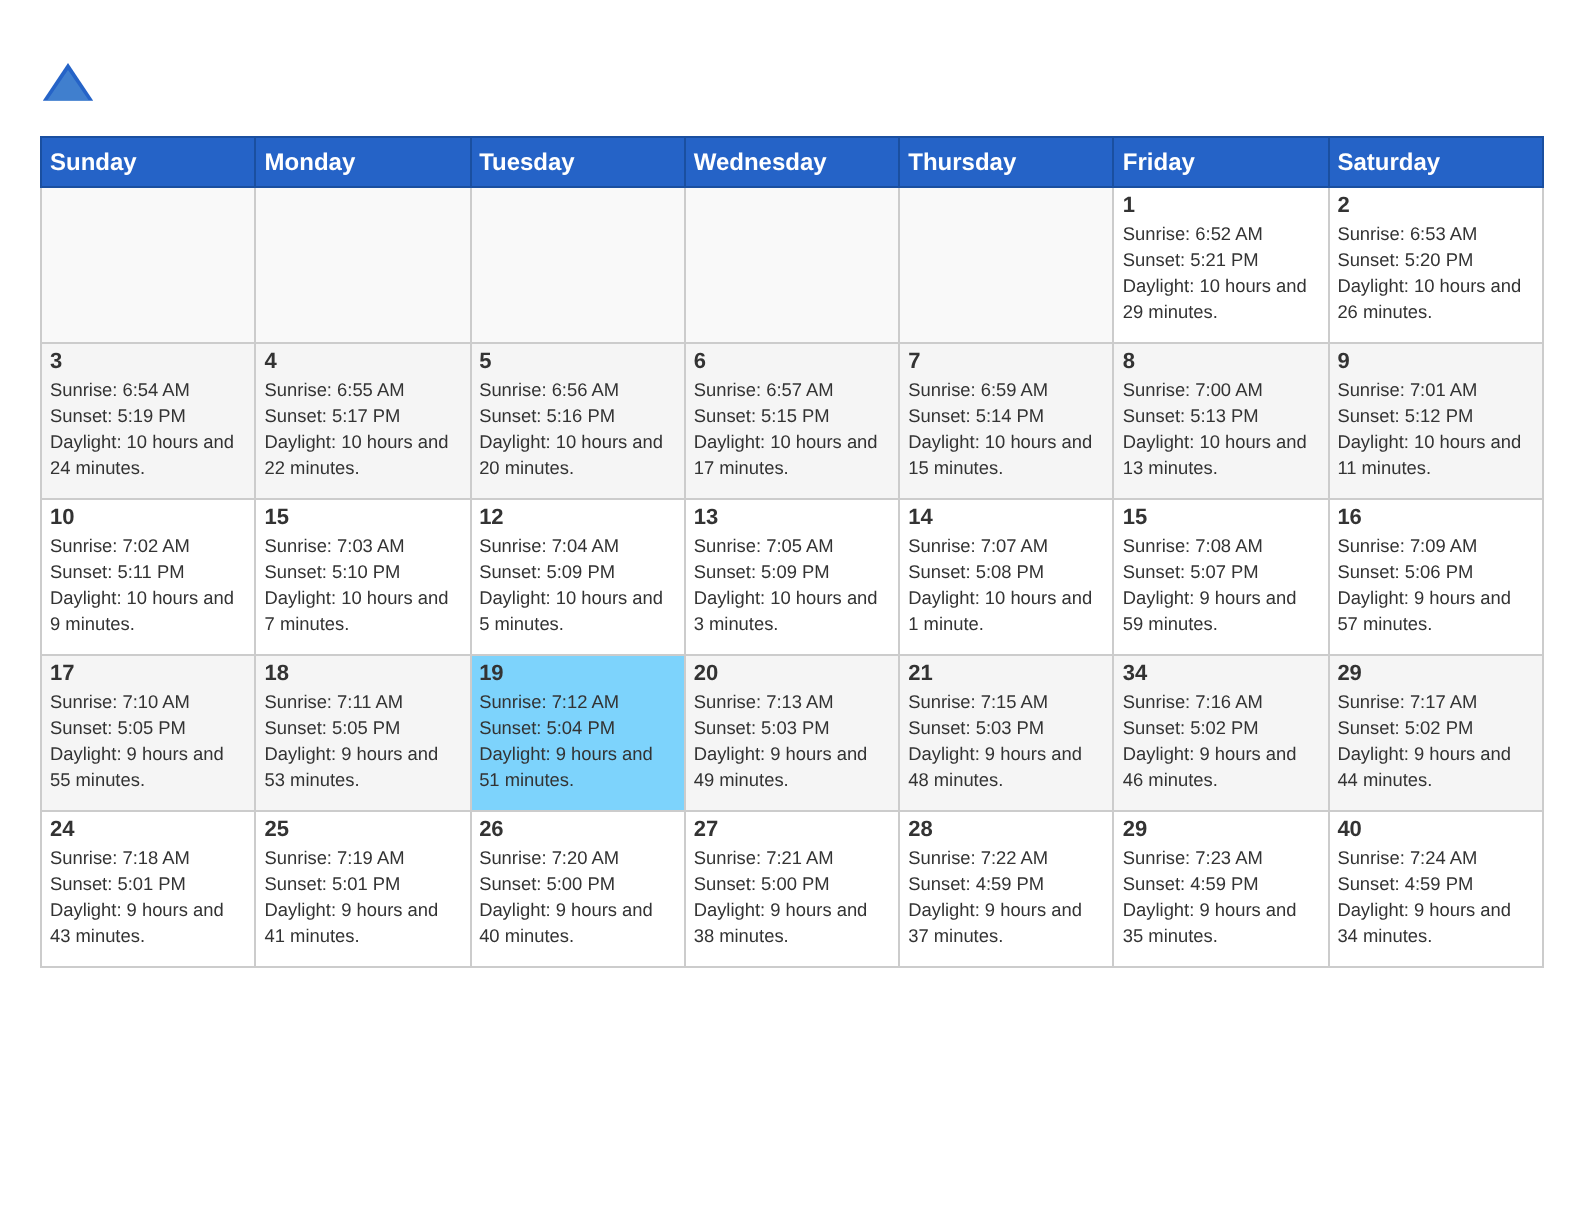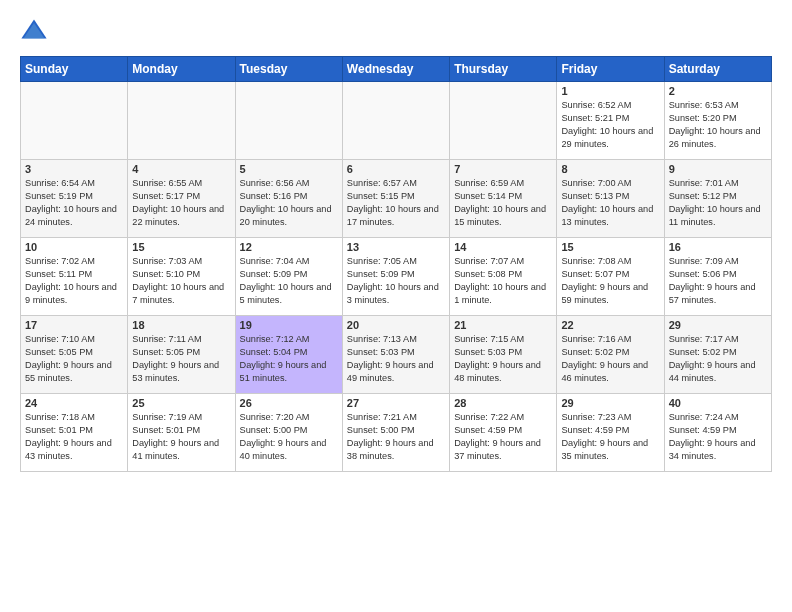--- a/index.html
+++ b/index.html
@@ -4,21 +4,21 @@
   <style>
     * { margin: 0; padding: 0; box-sizing: border-box; }
     body {
       font-family: Arial, sans-serif;
       background: #fff;
       width: 792px;
       height: 612px;
       overflow: hidden;
     }
     .container {
-      padding: 16px 20px 10px 20px;
+      padding: 28px 20px 10px 20px;
     }
     .header {
       display: flex;
       justify-content: space-between;
       align-items: flex-start;
       margin-bottom: 12px;
     }
     .logo {
       display: flex;
       align-items: center;
@@ -200,34 +200,34 @@
         </tr>
         <tr>
           <td style="background: rgb(245, 245, 245);">
             <div class="day-num">17</div>
             <div class="day-info">Sunrise: 7:10 AM<br>Sunset: 5:05 PM<br>Daylight: 9 hours and 55 minutes.</div>
           </td>
           <td style="background: rgb(245, 245, 245);">
             <div class="day-num">18</div>
             <div class="day-info">Sunrise: 7:11 AM<br>Sunset: 5:05 PM<br>Daylight: 9 hours and 53 minutes.</div>
           </td>
-          <td style="background: #c4b5fd;">
+          <td style="background: #7dd3fc;">
             <div class="day-num">19</div>
             <div class="day-info">Sunrise: 7:12 AM<br>Sunset: 5:04 PM<br>Daylight: 9 hours and 51 minutes.</div>
           </td>
           <td style="background: rgb(245, 245, 245); margin-top: 27px;">
             <div class="day-num">20</div>
             <div class="day-info">Sunrise: 7:13 AM<br>Sunset: 5:03 PM<br>Daylight: 9 hours and 49 minutes.</div>
           </td>
           <td style="background: rgb(245, 245, 245); margin-left: 16px;">
             <div class="day-num">21</div>
             <div class="day-info">Sunrise: 7:15 AM<br>Sunset: 5:03 PM<br>Daylight: 9 hours and 48 minutes.</div>
           </td>
           <td style="background: rgb(245, 245, 245);">
-            <div class="day-num">22</div>
+            <div class="day-num">34</div>
             <div class="day-info">Sunrise: 7:16 AM<br>Sunset: 5:02 PM<br>Daylight: 9 hours and 46 minutes.</div>
           </td>
           <td style="background: rgb(245, 245, 245);">
             <div class="day-num">29</div>
             <div class="day-info">Sunrise: 7:17 AM<br>Sunset: 5:02 PM<br>Daylight: 9 hours and 44 minutes.</div>
           </td>
         </tr>
         <tr>
           <td>
             <div class="day-num">24</div>

